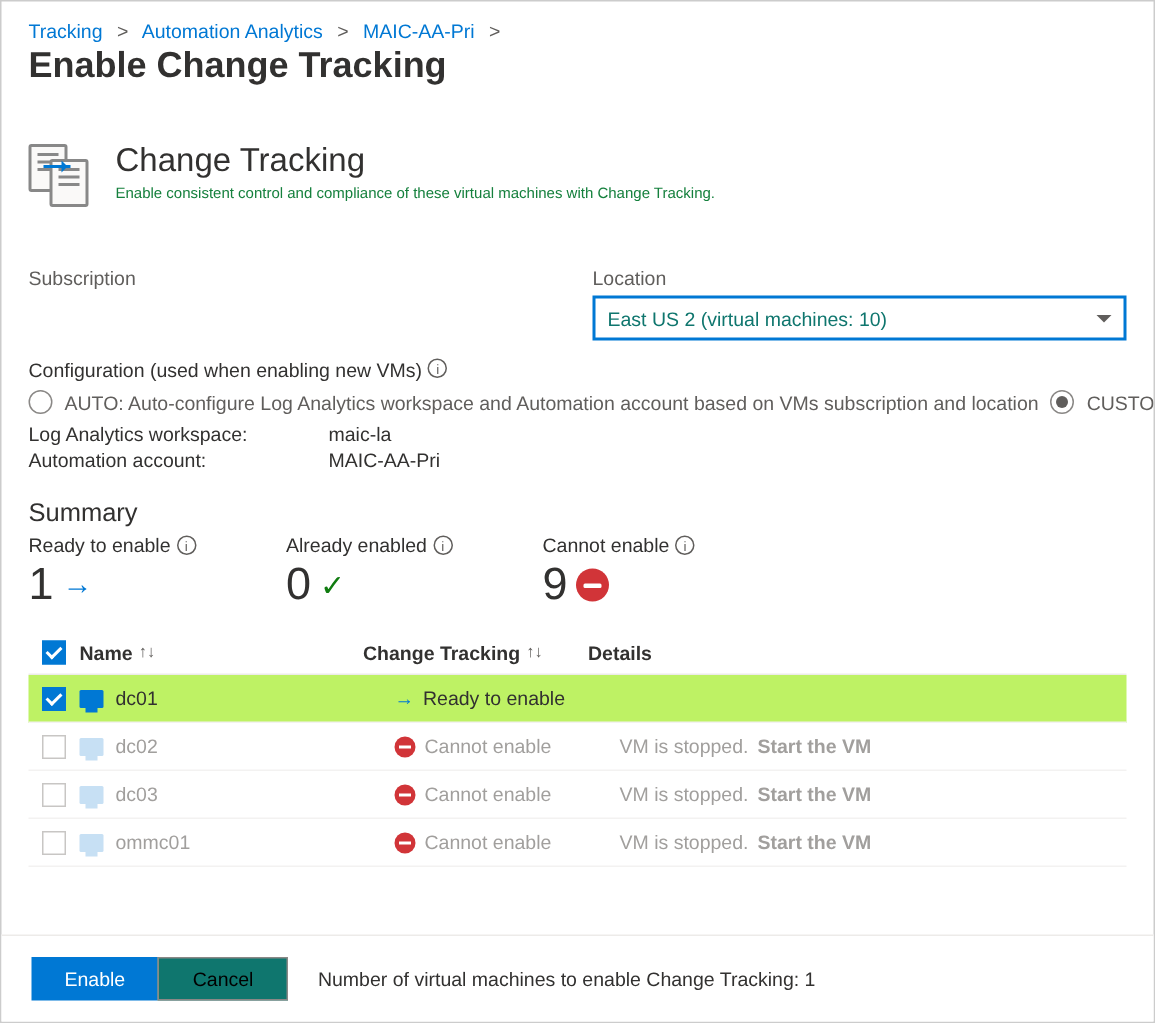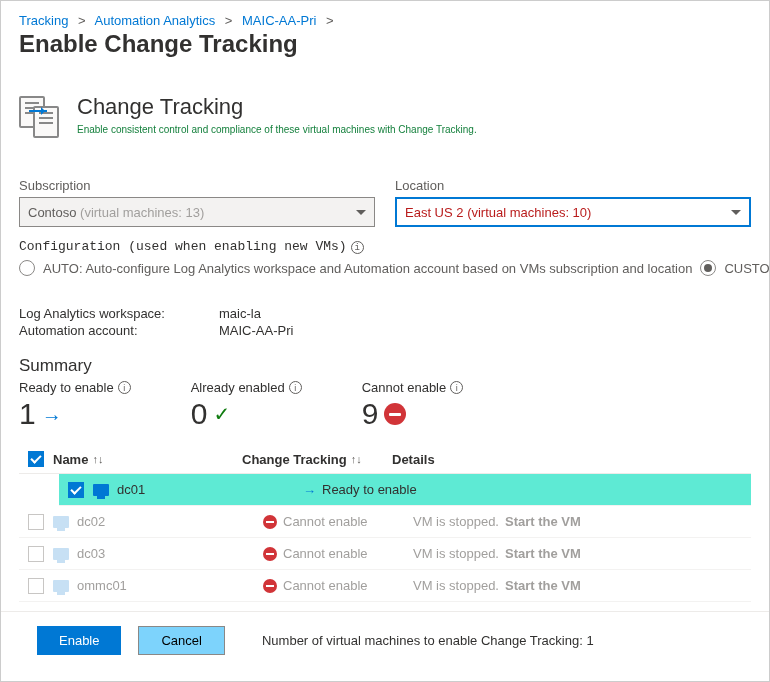--- a/index.html
+++ b/index.html
@@ -34,27 +34,27 @@
     .doc-icon .arrow::after{content:"";position:absolute;right:-2px;top:-3px;border:4px solid transparent;border-left-color:#0078d4;}
     .section-head h2 { font-size: 22px; font-weight: 400; margin-bottom: 4px; }
     .section-head p { font-size: 10px; color: #15803d; }
 
     
     .form-row { display: flex; gap: 20px; margin-bottom: 12px; }
     .form-col { flex: 1; }
     .form-col label { display:block; font-size:13px; color:#605e5c; margin-bottom:4px;}
     .select-box { border:1px solid #8a8886; background:#f3f2f1; height:30px; display:flex; align-items:center; padding:0 8px; justify-content:space-between; color:#605e5c;}
     .select-box.readonly .muted{color:#a19f9d;}
-    .select-box.active { border:2px solid #0078d4; background:#fff; color:#b91c1c; }
+    .select-box.active { border:2px solid #0078d4; background:#fff; color:#0f766e; }
     .chev { width:0;height:0;border-left:5px solid transparent;border-right:5px solid transparent;border-top:5px solid #605e5c;}
 
     
-    .config-label { font-size:13px; margin-bottom:6px; display:flex; align-items:flex-end; gap:4px;font-family:Liberation Mono, monospace;}
+    .config-label { font-size:13px; margin-bottom:6px; display:flex; align-items:flex-start; gap:4px;}
     .info-circle { display:inline-flex; width:13px;height:13px;border:1px solid #605e5c;border-radius:50%;align-items:center;justify-content:center;font-size:9px;color:#605e5c; font-style: normal;}
-    .radio-row { display:flex; align-items:center; gap:8px; color:#605e5c; font-size:13px; margin-bottom:30px; white-space:nowrap;}
+    .radio-row { display:flex; align-items:center; gap:8px; color:#605e5c; font-size:13px; margin-bottom:6px; white-space:nowrap;}
     .radio { width:16px;height:16px;border:1px solid #8a8886;border-radius:50%;display:inline-flex;align-items:center;justify-content:center;flex-shrink:0;}
     .radio.selected::after{content:"";width:8px;height:8px;border-radius:50%;background:#605e5c;}
 
     
     .kv { display:flex; margin-bottom:2px; font-size:13px;}
     .kv .k { width:200px; }
     .kv .v { }
     .kv-block{ margin-bottom:18px;}
 
     
@@ -72,41 +72,41 @@
 
     
     .tbl{width:100%;}
     .thead{display:flex;align-items:center;border-bottom:1px solid #edebe9;padding:6px 0;font-size:13px;font-weight:600;}
     .th-check{width:34px;display:flex;justify-content:center;}
     .th-name{width:189px;display:flex;align-items:center;gap:4px;}
     .th-ct{width:150px;display:flex;align-items:center;gap:4px;}
     .th-det{flex:1;}
     .sort{font-size:11px;color:#605e5c;}
     .trow{display:flex;align-items:center;height:32px;border-bottom:1px solid #f3f2f1;font-size:13px;}
-    .trow.sel{background:#5eead4;margin-left:40px;}
+    .trow.sel{background:#bef264;}
     .trow.dis{color:#a19f9d;}
     .td-check{width:34px;display:flex;justify-content:center;}
     .td-name{width:210px;display:flex;align-items:center;gap:8px;}
     .td-ct{width:150px;display:flex;align-items:center;gap:6px;}
     .td-det{flex:1;display:flex;align-items:center;gap:6px;}
     .chk{width:16px;height:16px;border:1px solid #605e5c;display:inline-flex;align-items:center;justify-content:center;background:#fff;}
     .chk.on{background:#0078d4;border-color:#0078d4;color:#fff;}
     .chk.on::after{content:"";width:4px;height:8px;border:solid #fff;border-width:0 2px 2px 0;transform:rotate(45deg);margin-top:-2px;}
     .chk.dis{border-color:#c8c6c4;}
     .vm-icon{width:16px;height:12px;background:#0078d4;border-radius:1px;position:relative;}
     .vm-icon::after{content:"";position:absolute;bottom:-3px;left:4px;width:8px;height:3px;background:#0078d4;}
     .vm-icon.dim{background:#c7e0f4;}
     .vm-icon.dim::after{background:#c7e0f4;}
     .arrow-sm{color:#0078d4;}
     .link-dis{color:#a19f9d;font-weight:600;}
 
     
-    .footer{position:absolute;bottom:12px;left:0;right:0;height:58px;border-top:1px solid #edebe9;display:flex;align-items:center;padding:0 36px;gap:17px;background:#fff;}
+    .footer{position:absolute;bottom:0;left:0;right:0;height:58px;border-top:1px solid #edebe9;display:flex;align-items:center;padding:0 20px;gap:0;background:#fff;}
     .btn-primary{background:#0078d4;color:#fff;border:none;padding:7px 22px;font-size:13px;cursor:pointer;}
-    .btn-secondary{background:#7dd3fc;border:1px solid #8a8886;padding:6px 22px;font-size:13px;cursor:pointer;}
+    .btn-secondary{background:#0f766e;border:1px solid #8a8886;padding:6px 22px;font-size:13px;cursor:pointer;}
     .footer-text{font-size:13px;margin-left:20px;}
   </style>
 </head>
 <body>
 
 <div class="content">
 
   <div class="breadcrumb">
     <a>Tracking</a>
     <span class="sep">&gt;</span>
@@ -126,24 +126,20 @@
     </div>
     <div>
       <h2>Change Tracking</h2>
       <p>Enable consistent control and compliance of these virtual machines with Change Tracking.</p>
     </div>
   </div>
 
   <div class="form-row">
     <div class="form-col">
       <label>Subscription</label>
-      <div class="select-box readonly">
-        <span><span>Contoso</span> <span class="muted">(virtual machines: 13)</span></span>
-        <span class="chev"></span>
-      </div>
     </div>
     <div class="form-col">
       <label>Location</label>
       <div class="select-box active">
         <span>East US 2 (virtual machines: 10)</span>
         <span class="chev"></span>
       </div>
     </div>
   </div>
 

